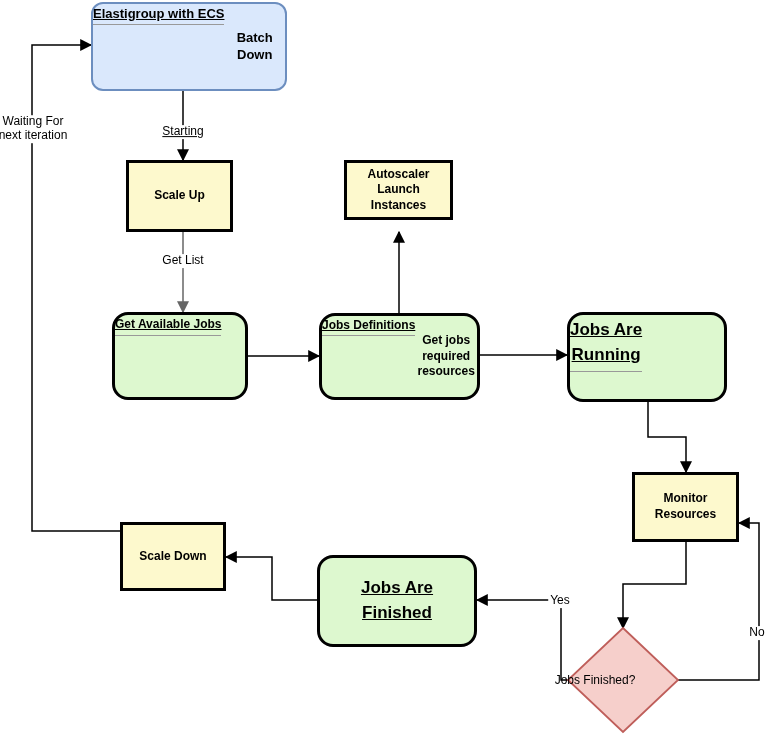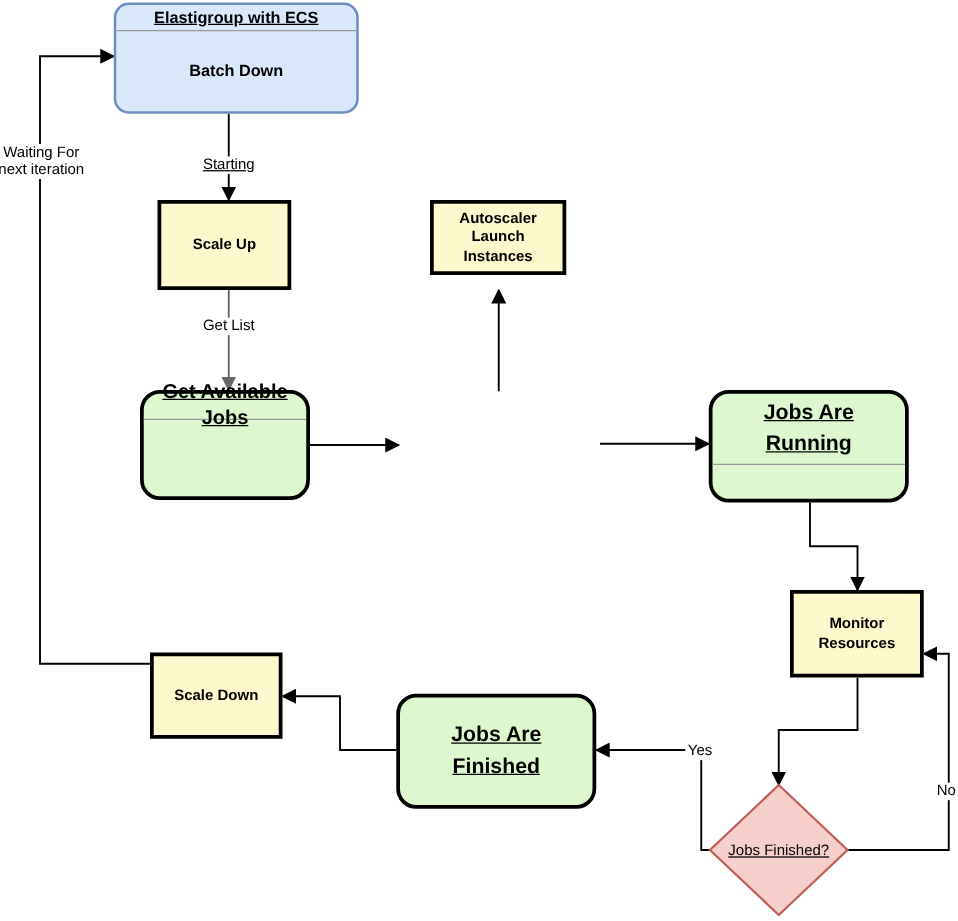--- a/index.html
+++ b/index.html
@@ -22,24 +22,24 @@
   .node{position:absolute;box-sizing:border-box;z-index:2;}
   .node.rect{border:3px solid #000;display:flex;align-items:center;justify-content:center;
              text-align:center;font-weight:bold;font-size:12px;}
   .node .label{white-space:pre-line;line-height:1.3;}
   .yellow{background:var(--yellow-fill);}
   .green{background:var(--green-fill);border-radius:16px;}
   .blue{background:var(--blue-fill);border:2px solid var(--blue-border);border-radius:12px;}
 
   .big-label .label{font-size:17px;text-decoration:underline;line-height:1.45;}
 
-  .swimlane{display:flex;flex-direction:column;border:3px solid #000;}
+  .swimlane{display:flex;flex-direction:row;border:3px solid #000;}
   .swimlane.blue{border:2px solid var(--blue-border);}
   .lane-title{display:flex;align-items:center;justify-content:center;text-align:center;
-              font-weight:bold;text-decoration:underline;font-size:16px;
+              font-weight:bold;text-decoration:underline;font-size:12px;
               border-bottom:1px solid var(--divider);white-space:pre-line;line-height:1.3;}
   .lane-body{flex:1;display:flex;align-items:center;justify-content:center;text-align:center;
              font-weight:bold;font-size:12px;white-space:pre-line;line-height:1.3;}
   .t13{font-size:13px;}
   .t17{font-size:17px;line-height:1.45;}
 
   .edge-label{position:absolute;z-index:3;transform:translate(-50%,-50%);
               background:#ffffff;font-size:12px;line-height:1.15;text-align:center;
               white-space:pre-line;padding:0 2px;}
   .edge-label.on-shape{background:transparent;}
@@ -86,20 +86,25 @@
   <div class="node rect yellow" style="left:344px;top:160px;width:109px;height:60px;">
     <span class="label">Autoscaler
 Launch
 Instances</span>
   </div>
 
   <div class="node swimlane green" style="left:112px;top:312px;width:136px;height:88px;">
     <div class="lane-title" style="height:20px;">Get Available Jobs</div>
   </div>
 
+  <div class="node swimlane green" style="left:319px;top:313px;width:161px;height:87px;">
+    <div class="lane-title" style="height:19px;">Jobs Definitions</div>
+    <div class="lane-body">Get jobs
+required resources</div>
+  </div>
 
   <div class="node swimlane green" style="left:567px;top:312px;width:160px;height:90px;">
     <div class="lane-title t17" style="height:56px;">Jobs Are
 Running</div>
     <div class="lane-body"></div>
   </div>
 
   <div class="node rect yellow" style="left:632px;top:472px;width:107px;height:70px;">
     <span class="label">Monitor
 Resources</span>
@@ -114,15 +119,15 @@
     <span class="label">Scale Down</span>
   </div>
 
   <div class="edge-label" style="left:183px;top:132px;text-decoration:underline;">Starting</div>
   <div class="edge-label" style="left:183px;top:261px;">Get List</div>
   <div class="edge-label" style="left:560px;top:601px;">Yes</div>
   <div class="edge-label" style="left:757px;top:633px;">No</div>
   <div class="edge-label" style="left:33px;top:129px;">Waiting For
 next iteration</div>
 
-  <div class="edge-label on-shape" style="left:623px;top:681px;text-decoration:underline;">Jobs Finished?</div>
+  <div class="edge-label on-shape" style="left:595px;top:681px;">Jobs Finished?</div>
 
 </div>
 
 </body></html>

